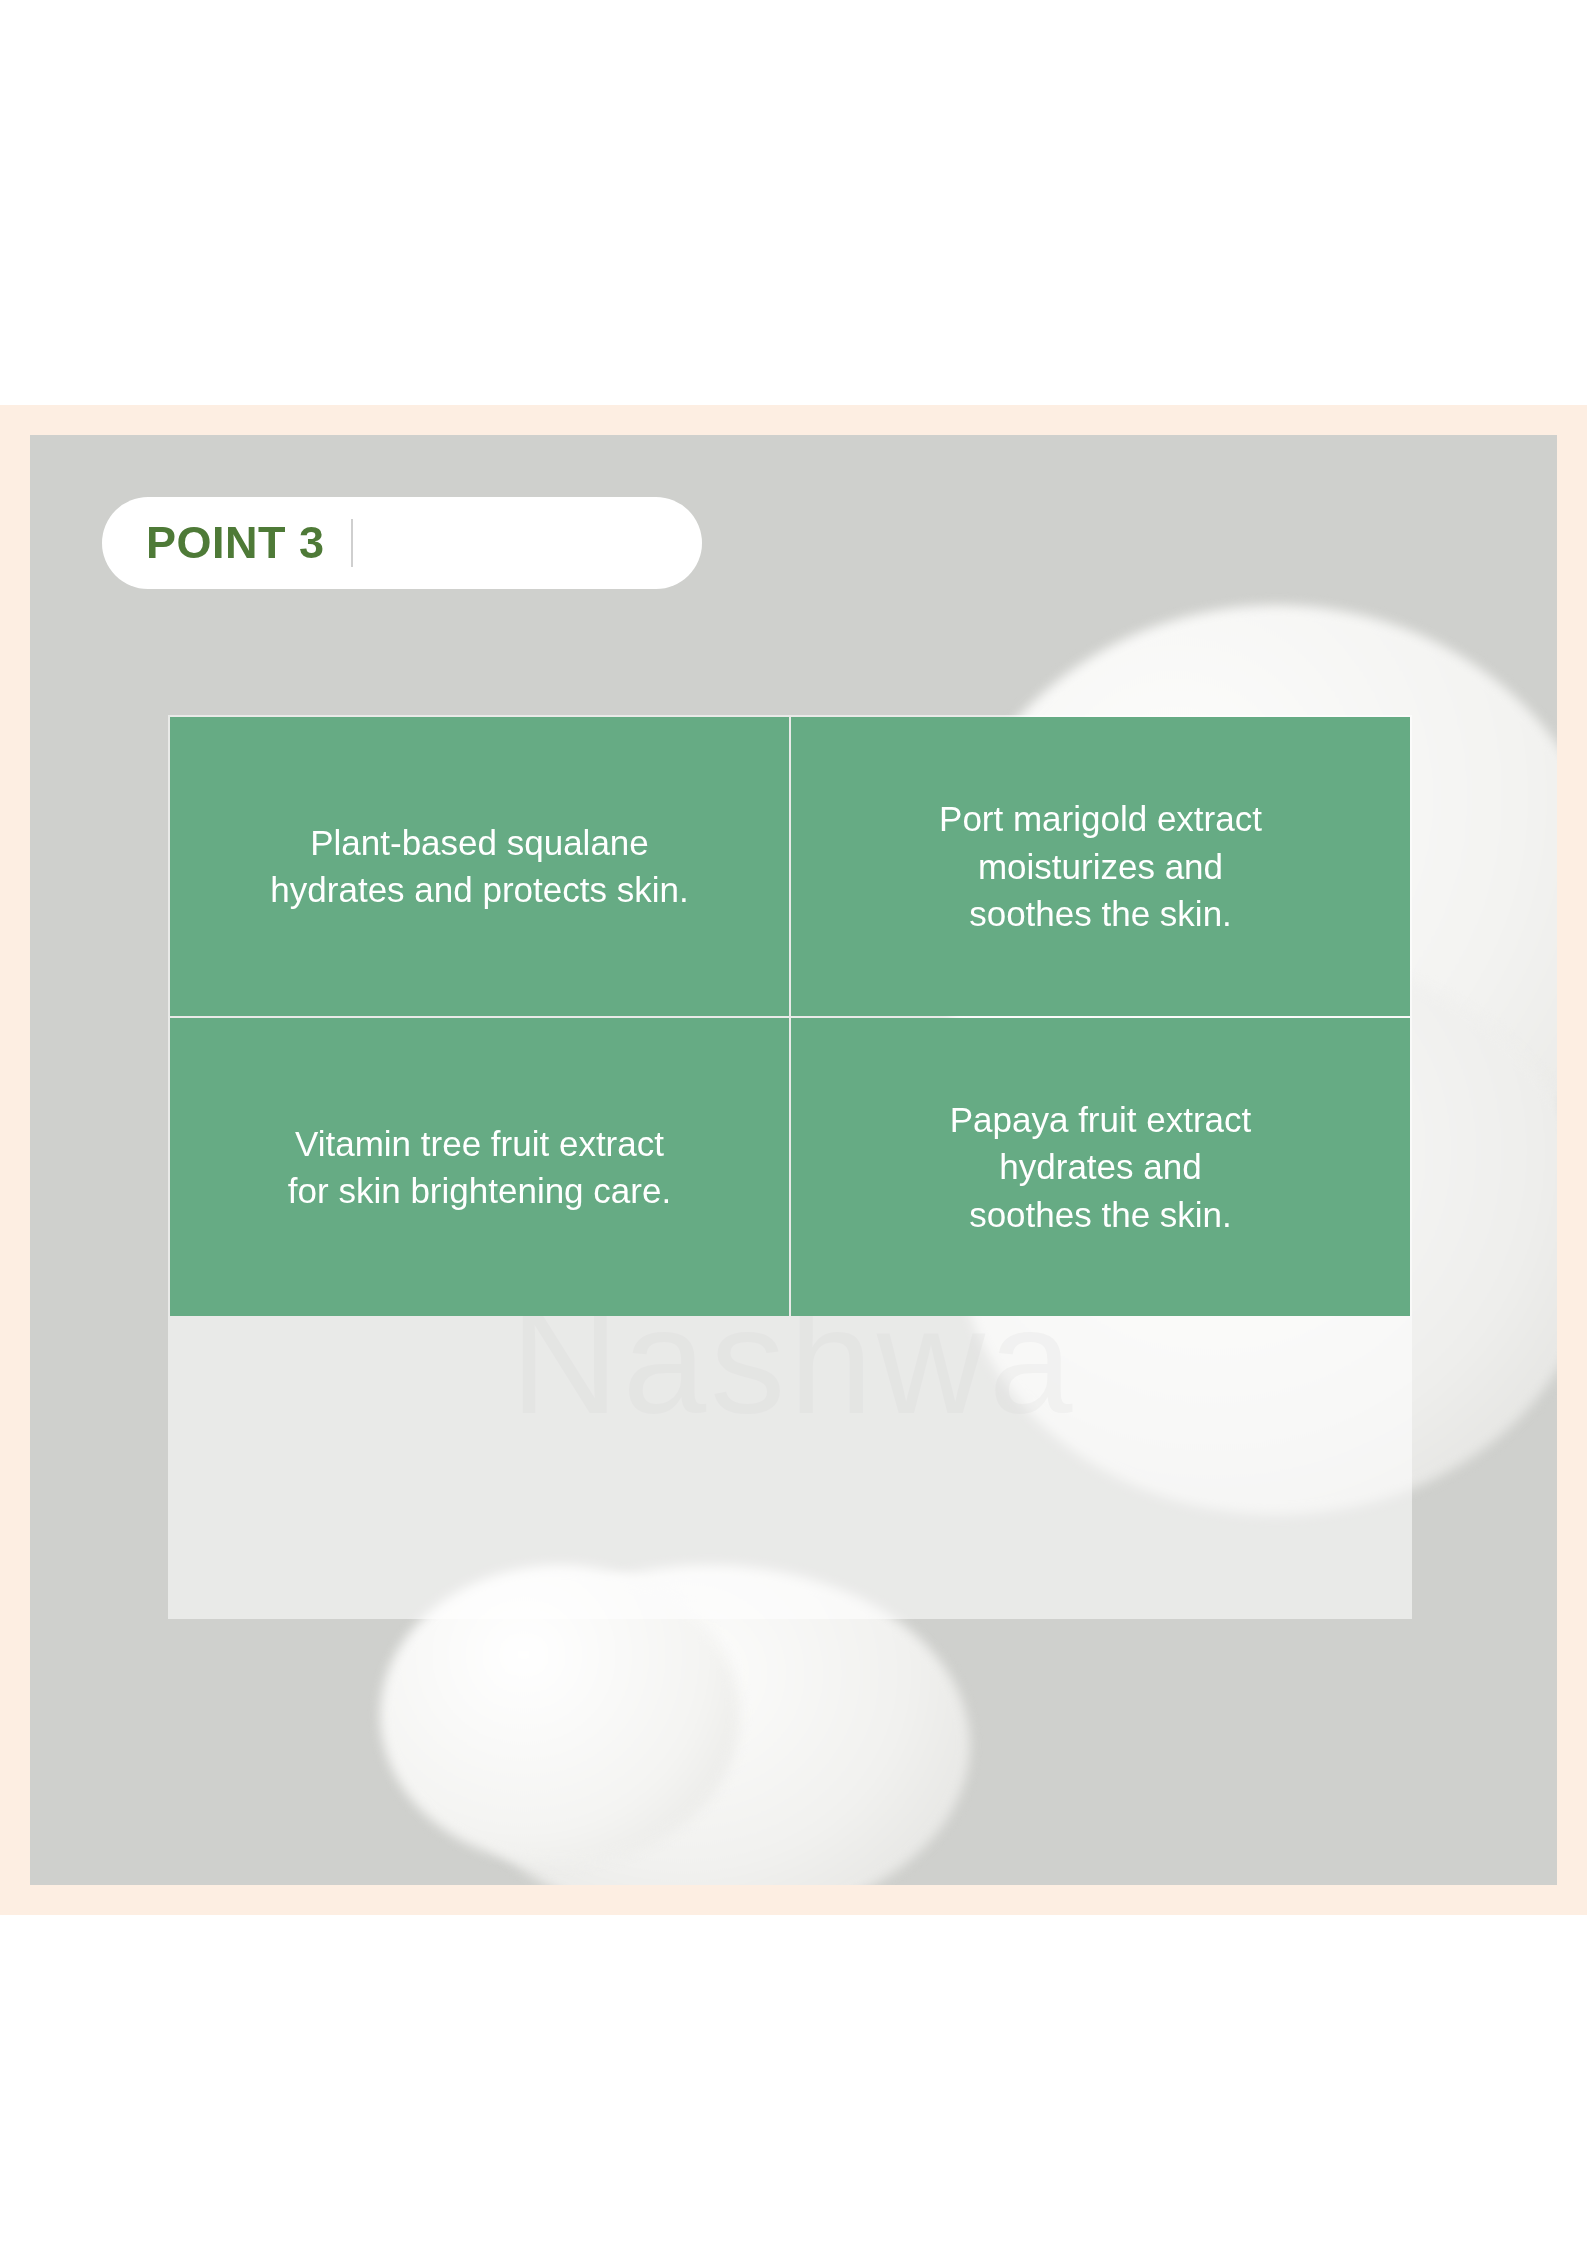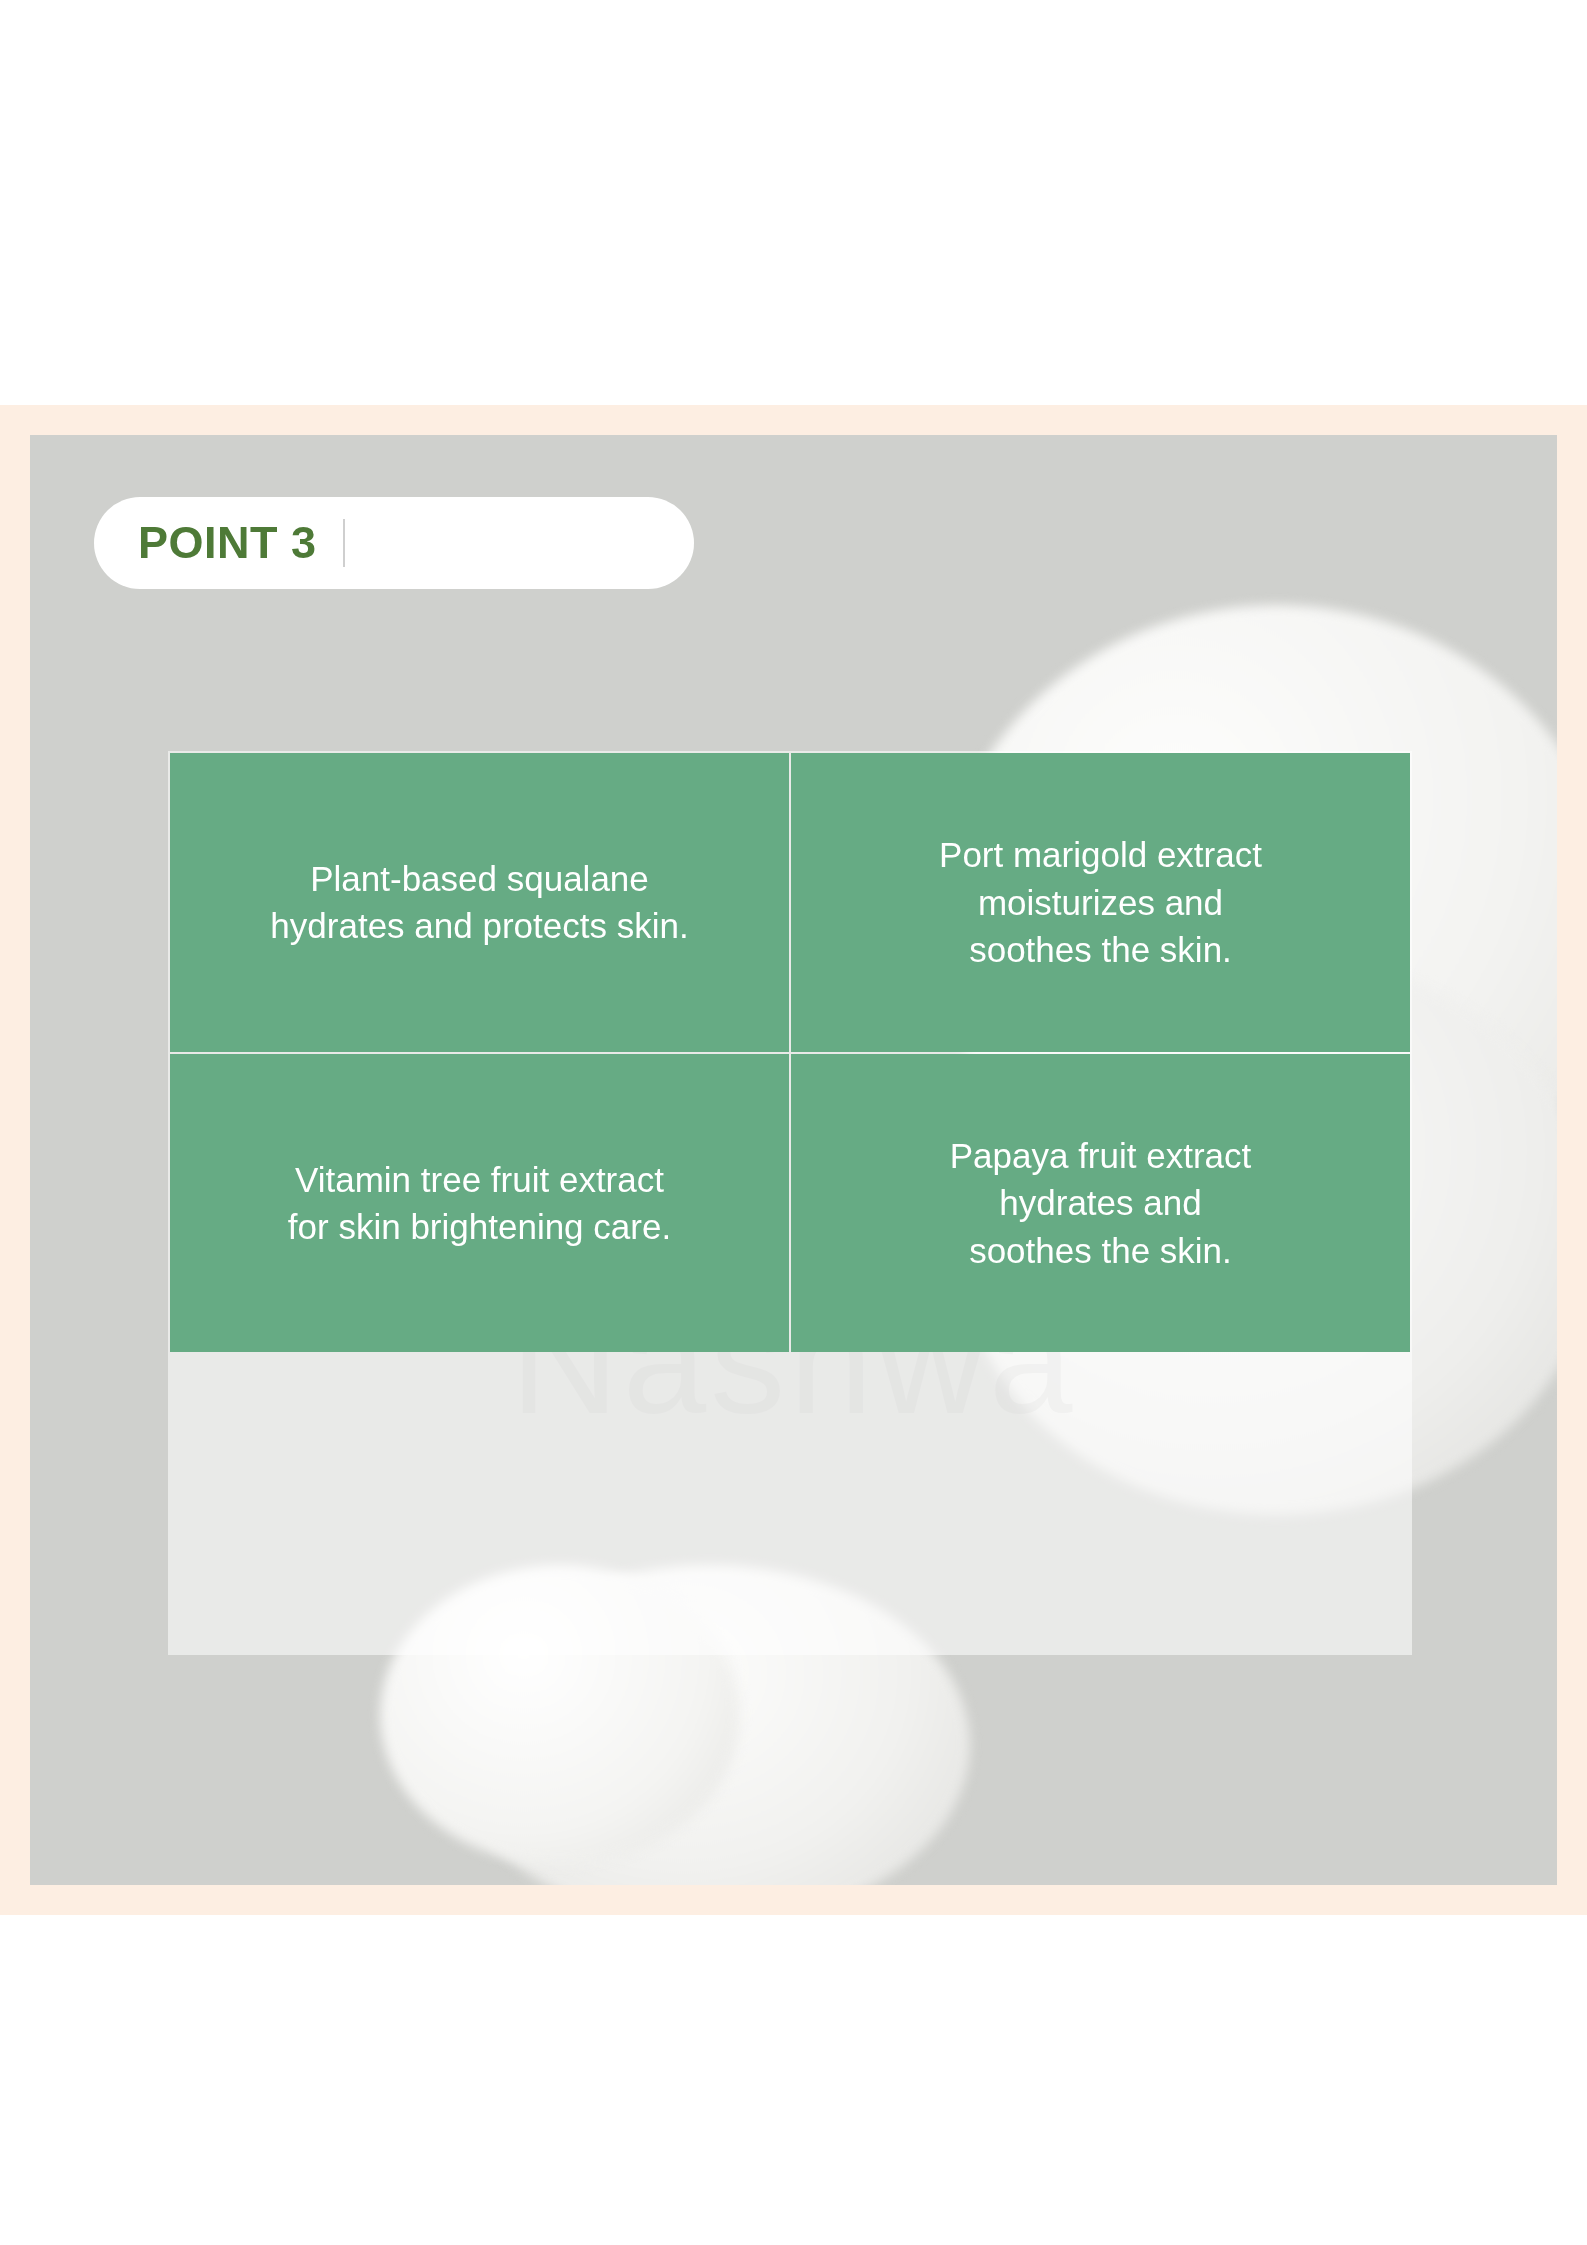--- a/index.html
+++ b/index.html
@@ -75,21 +75,21 @@
     color: rgba(120, 120, 120, 0.13);
     font-family: "Liberation Sans", sans-serif;
     white-space: nowrap;
     user-select: none;
     pointer-events: none;
   }
 
   
   .pill {
     position: absolute;
-    left: 64px;
+    left: 72px;
     top: 62px;
     height: 92px;
     min-width: 600px;
     background: #ffffff;
     border-radius: 46px;
     display: flex;
     align-items: center;
     padding: 0 44px;
     box-sizing: border-box;
   }
@@ -119,21 +119,20 @@
     top: 282px;
     width: 1240px;
     height: 900px;
     display: grid;
     grid-template-columns: 1fr 1fr;
     grid-template-rows: 1fr 1fr 1fr;
     background: rgba(255,255,255,0.55);
     gap: 2px;
     box-sizing: border-box;
     box-shadow: 0 0 0 2px rgba(255,255,255,0.55);
-    margin-top: 36px;
   }
   .cell {
     background: #66ab84;
     display: flex;
     align-items: center;
     justify-content: center;
     text-align: center;
     padding: 18px 28px;
     box-sizing: border-box;
   }

